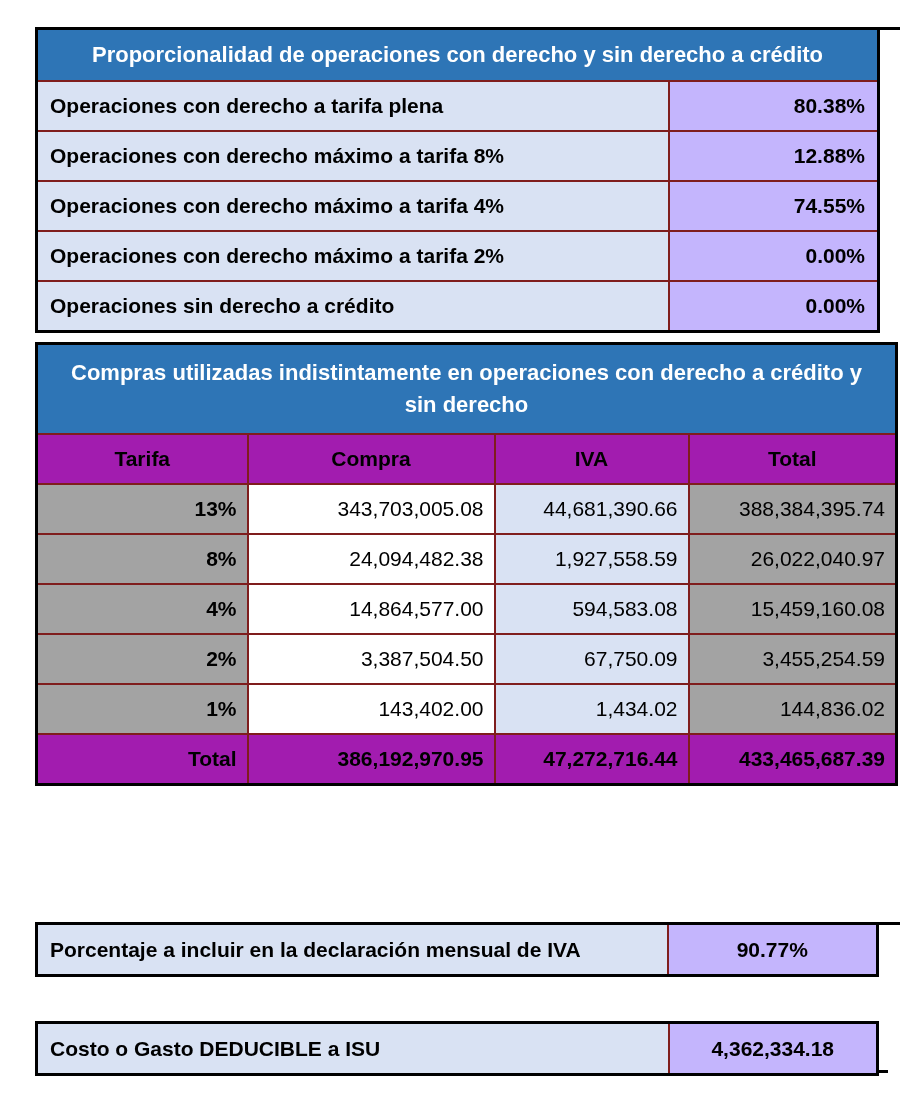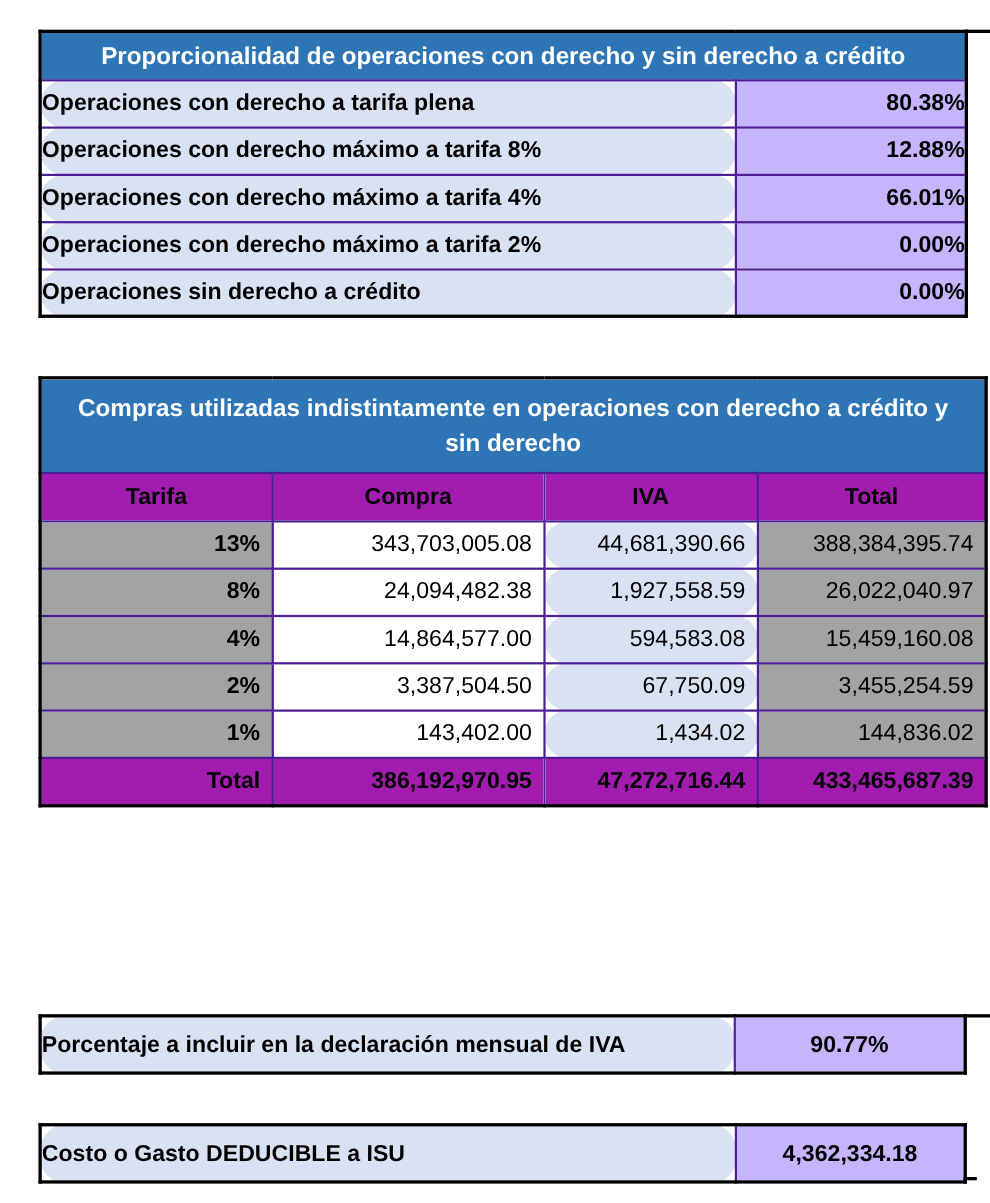--- a/index.html
+++ b/index.html
@@ -12,32 +12,32 @@
   }
   #canvas { position: relative; width: 900px; height: 1094px; }
 
   table.tbl {
     position: absolute;
     border-collapse: collapse;
     table-layout: fixed;
     border: 3px solid #000000;
   }
   table.tbl td {
-    border: 2px solid #4c1d95;
+    border: 2px solid #7f1d1d;
     overflow: hidden;
     white-space: nowrap;
     font-size: 21px;
-    padding: 0;
+    padding: 12px;
   }
 
   .bold { font-weight: bold; }
 
   
   .bg-blue     { background: #2E75B6; color: #ffffff; }
-  .bg-lav      { background: #D9E2F3; border-radius: 21px; }
+  .bg-lav      { background: #D9E2F3; }
   .bg-gray     { background: #c4b5fd; }
   .bg-colhead  { background: #a21caf; }
   .bg-med      { background: #a3a3a3; }
   .bg-white    { background: #ffffff; }
 
   .al  { text-align: left;   padding-left: 12px;  }
   .ar  { text-align: right;  padding-right: 13px; }
   .ac  { text-align: center; }
 
   
@@ -89,21 +89,21 @@
     <tr>
       <td class="bg-lav bold al">Operaciones con derecho a tarifa plena</td>
       <td class="bg-gray bold ar">80.38%</td>
     </tr>
     <tr>
       <td class="bg-lav bold al">Operaciones con derecho máximo a tarifa 8%</td>
       <td class="bg-gray bold ar">12.88%</td>
     </tr>
     <tr>
       <td class="bg-lav bold al">Operaciones con derecho máximo a tarifa 4%</td>
-      <td class="bg-gray bold ar">66.01%</td>
+      <td class="bg-gray bold ar">74.55%</td>
     </tr>
     <tr>
       <td class="bg-lav bold al">Operaciones con derecho máximo a tarifa 2%</td>
       <td class="bg-gray bold ar">0.00%</td>
     </tr>
     <tr>
       <td class="bg-lav bold al">Operaciones sin derecho a crédito</td>
       <td class="bg-gray bold ar">0.00%</td>
     </tr>
   </tbody>

